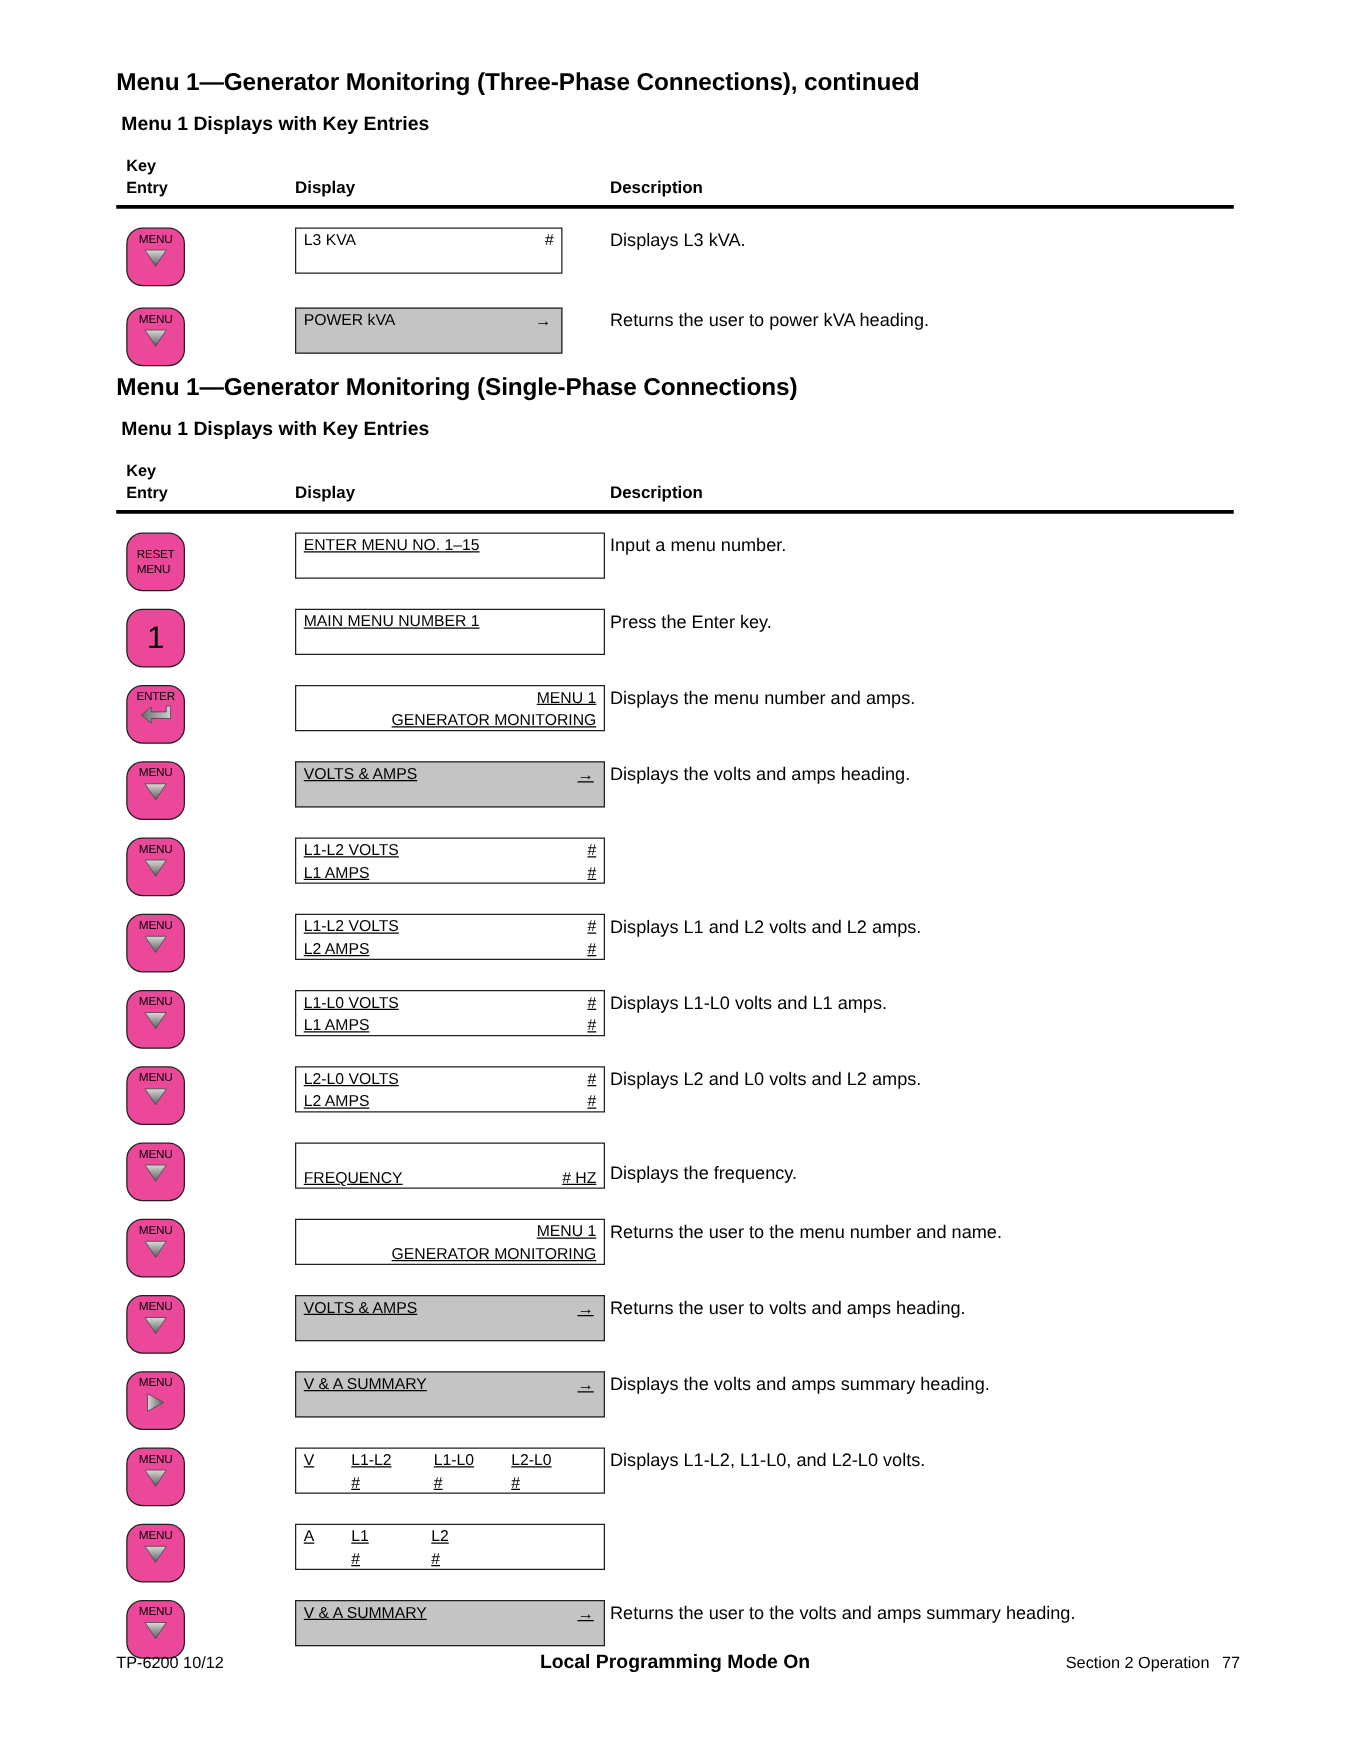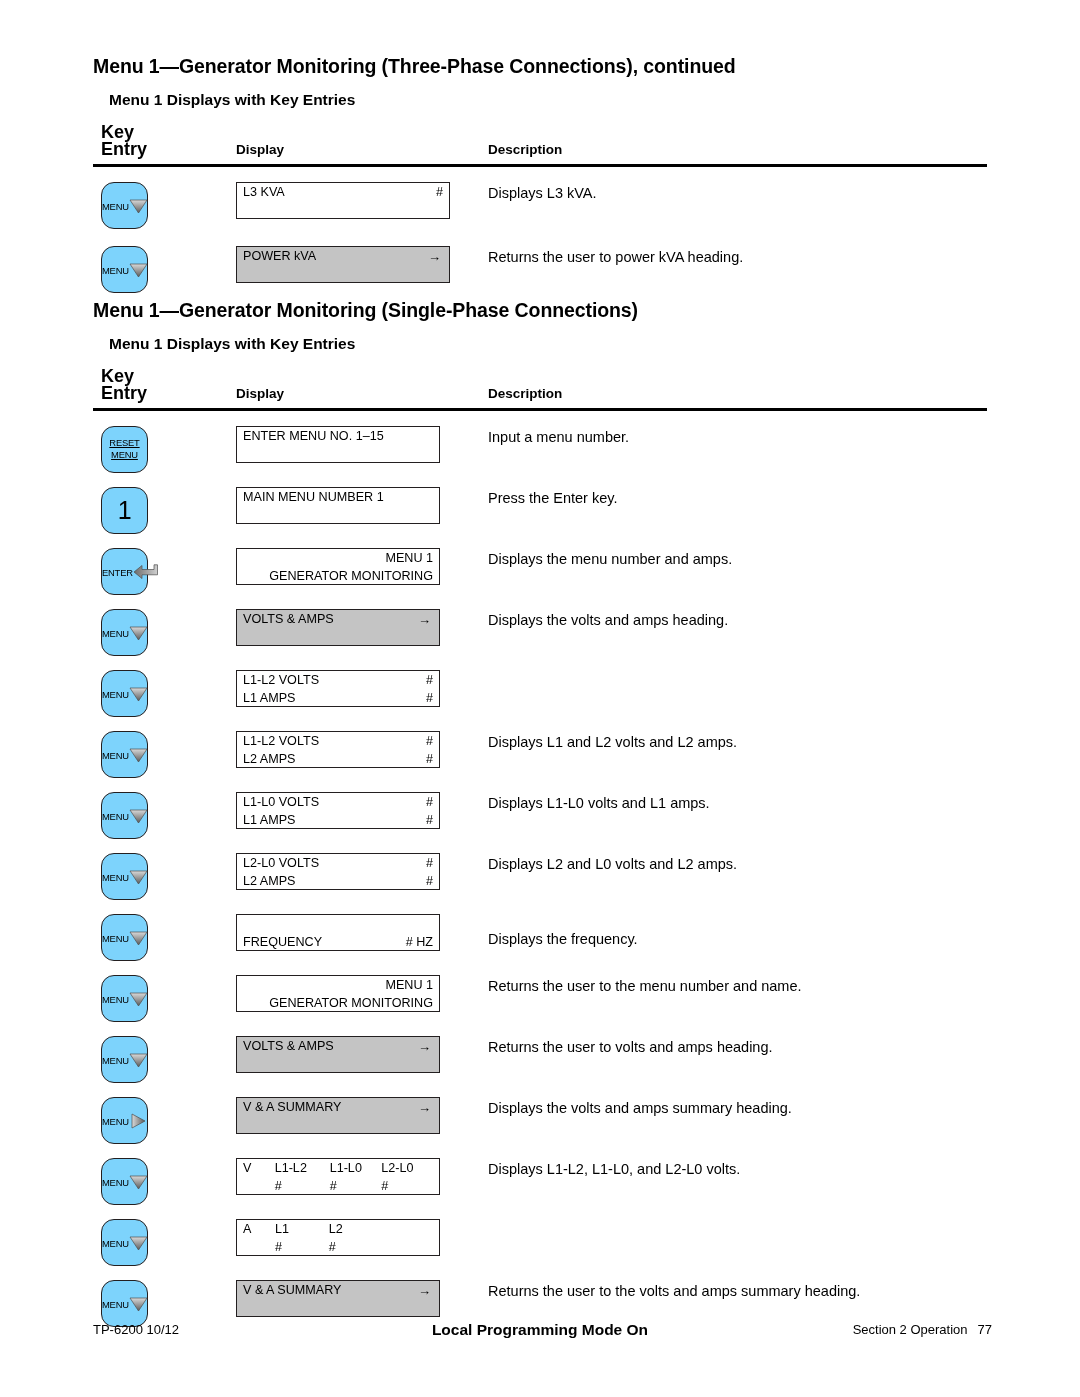--- a/index.html
+++ b/index.html
@@ -20,29 +20,29 @@
   .sec-title {
     font-size: 19.5px;
     font-weight: bold;
     letter-spacing: -0.1px;
     margin: 0;
     line-height: 1.1;
   }
   .sub-title {
     font-size: 15.5px;
     font-weight: bold;
-    margin: 16px;
+    margin: 4px;
     line-height: 1.1;
   }
 
   
   .thead { position: relative; height: 40px; }
   .thead .col-key {
     position: absolute; left: 8px; top: 0;
-    font-size: 18px; font-weight: bold; line-height: 17px;
+    font-size: 13px; font-weight: bold; line-height: 17px;
   }
   .thead .col-display {
     position: absolute; left: 143px; top: 17px;
     font-size: 13.5px; font-weight: bold; line-height: 17px;
   }
   .thead .col-desc {
     position: absolute; left: 395px; top: 17px;
     font-size: 13.5px; font-weight: bold; line-height: 17px;
   }
   .rule { height: 2.5px; background: #000; width: 100%; }
@@ -70,35 +70,35 @@
     line-height: 1.25;
     padding-top: 2px;
   }
 
   
   .key {
     width: 47px;
     height: 47px;
     border: 1.4px solid #231f20;
     border-radius: 13px;
-    background: #7dd3fc;
+    background: #ec4899;
     display: flex;
-    flex-direction: row;
+    flex-direction: column;
     align-items: center;
     justify-content: flex-start;
     padding-top: 3px;
     position: relative;
   }
   .key-label {
     font-size: 9.4px;
     line-height: 10px;
     letter-spacing: -0.2px;
     font-family: "Liberation Sans", sans-serif;
   }
-  .key-label.two-line { line-height: 12.5px; padding-top: 6px; text-align:center;text-decoration:underline;}
+  .key-label.two-line { line-height: 12.5px; padding-top: 6px; text-align:left;}
   .key-big {
     font-size: 25px;
     line-height: 42px;
     padding-top: 0;
   }
   .key-glyph {
     margin-top: 3px;
     display: block;
   }
 
@@ -106,21 +106,21 @@
   .disp {
     border: 1.2px solid #231f20;
     background: #ffffff;
     width: 214px;
     height: 37px;
     position: relative;
     font-size: 12.6px;
     line-height: 18px;
   }
   .disp.shaded { background: #c4c4c4; }
-  .disp.w-wide { width: 204px; }
+  .disp.w-wide { width: 248px; text-decoration: underline; }
   .disp-line {
     position: relative;
     height: 18px;
     padding: 0 6px;
     display: flex;
     justify-content: space-between;
     align-items: center;
     white-space: nowrap;
   }
   .disp-line.center { justify-content: flex-end; }

